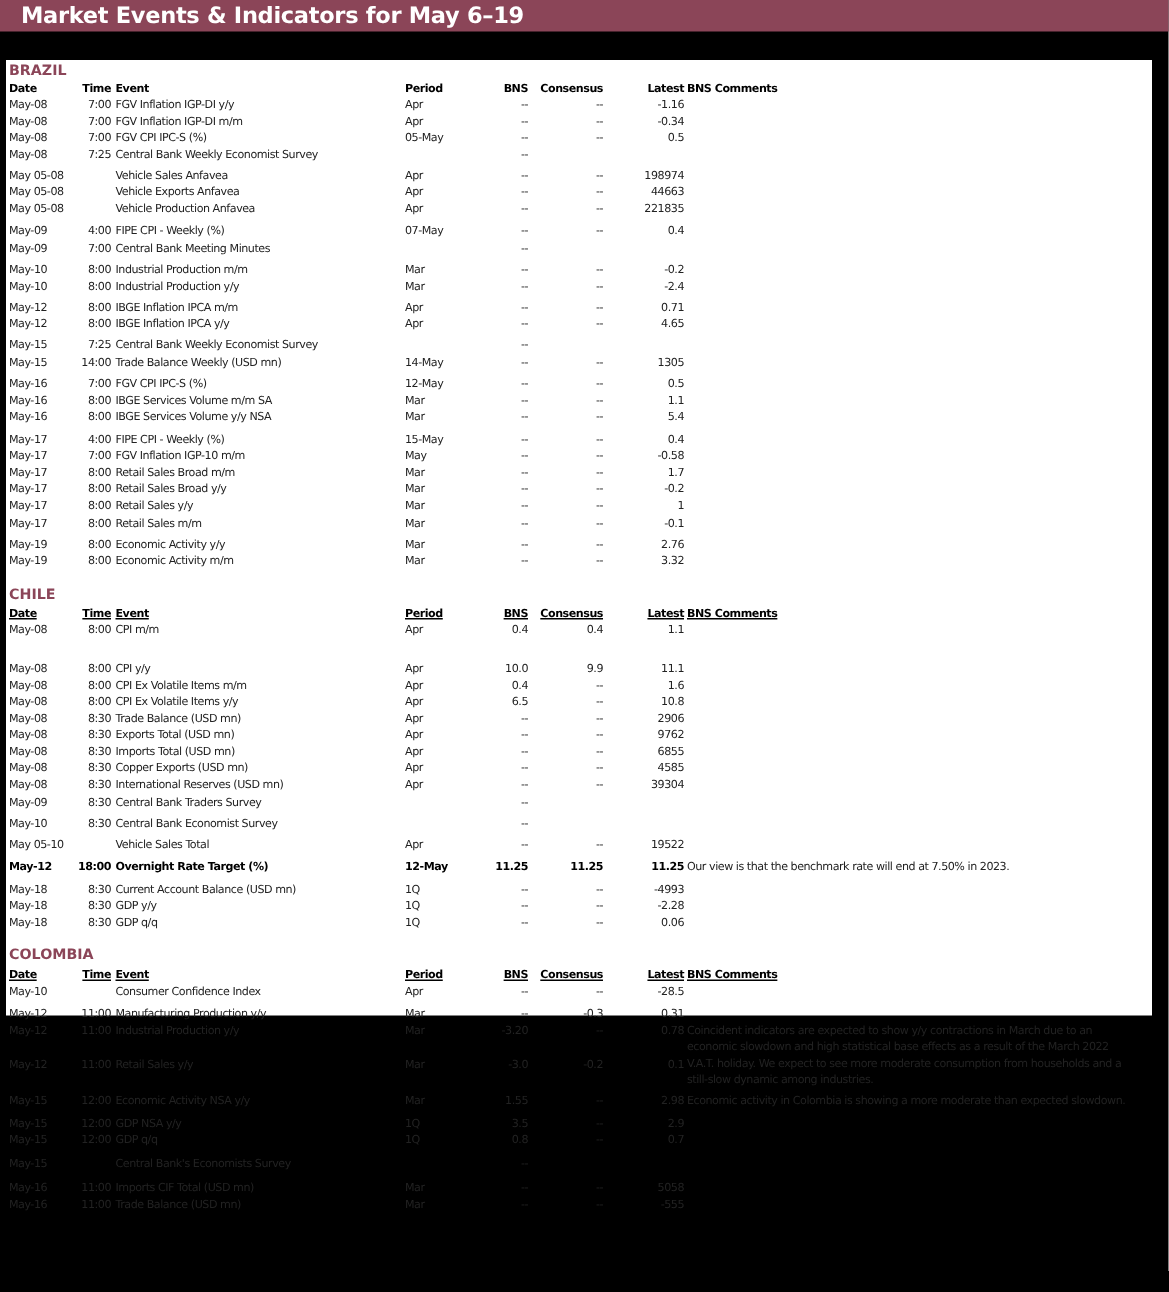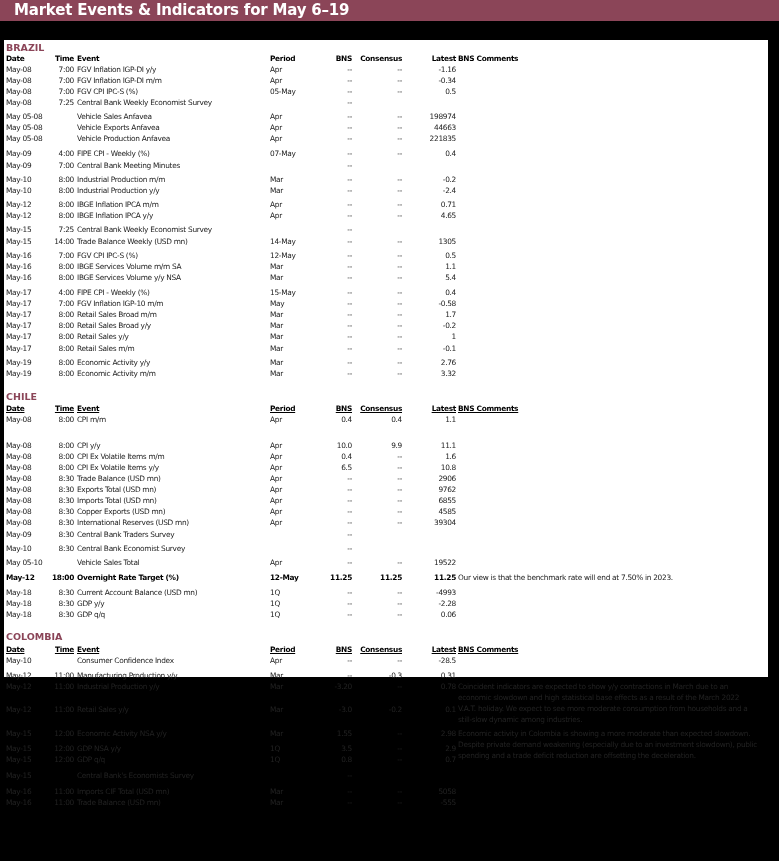--- a/index.html
+++ b/index.html
@@ -533,15 +533,13 @@
       <span class="c-period">Mar</span>
       <span class="c-bns">--</span>
       <span class="c-cons">--</span>
       <span class="c-latest">-555</span>
     </div>
     <div class="cmt" style="left: 454px; top: 641px;">Coincident indicators are expected to show y/y contractions in March due to an
 economic slowdown and high statistical base effects as a result of the March 2022
 V.A.T. holiday. We expect to see more moderate consumption from households and a
 still-slow dynamic among industries.</div>
     <div class="cmt" style="left: 454px; top: 688px;">Economic activity in Colombia is showing a more moderate than expected slowdown.</div>
-    <div class="cmt" style="left: 454px; top: 699px;">Despite private demand weakening (especially due to an investment slowdown), public
-spending and a trade deficit reduction are offsetting the deceleration.</div>
   </div>
 
 </body></html>

